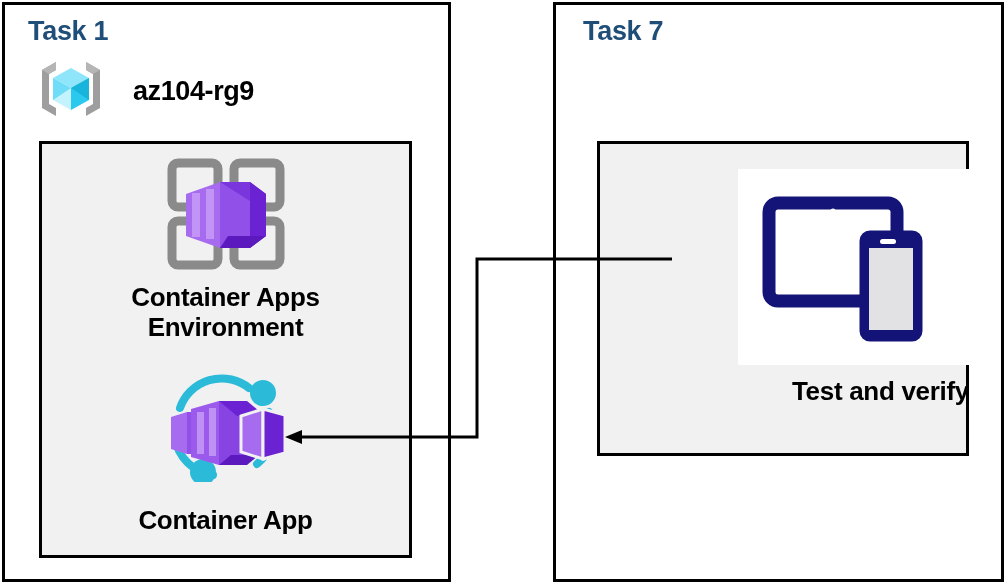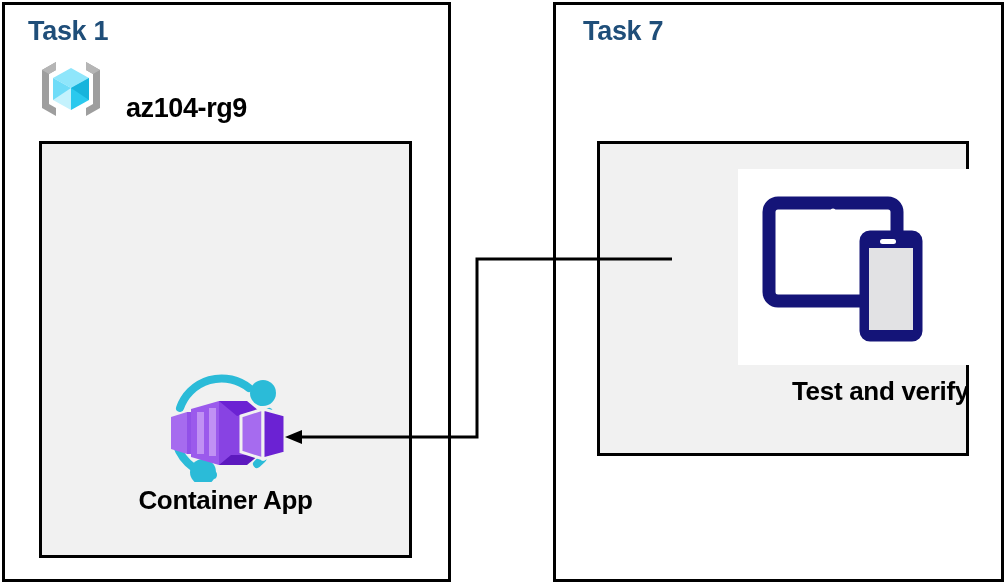--- a/index.html
+++ b/index.html
@@ -42,22 +42,22 @@
   }
   #task1-title { left: 28px;  top: 16px; }
   #task2-title { left: 583px; top: 16px; }
 
   
   #rg-row {
     position: absolute;
     left: 36px;
     top: 58px;
     display: flex;
-    align-items: flex-end;
-    gap: 20px;
+    align-items: center;
+    gap: 27px;
   }
   #rg-label {
     font-size: 27px;
     font-weight: bold;
     color: #000000;
     letter-spacing: -0.4px;
     white-space: nowrap;
   }
 
   
@@ -84,21 +84,21 @@
     text-align: center;
     line-height: 1.14;
     letter-spacing: -0.3px;
     white-space: pre-line;
   }
   #env-node  { left: 39px;  top: 155px; width: 373px; }
   #app-node  { left: 39px;  top: 372px; width: 373px; }
   #test-node { left: 597px; top: 169px; width: 372px; align-items: flex-end; }
 
   .env-caption { margin-top: 6px; }
-  .app-caption { margin-top: 0; }
+  .app-caption { margin-top: 20px; }
   .test-caption { margin-top: 12px; }
 
   
   #test-card {
     background: #ffffff;
     width: 231px;
     height: 196px;
     display: flex;
     align-items: center;
     justify-content: center;
@@ -137,20 +137,44 @@
         <path d="M53 20 L35 30 L35 52 L53 42 Z" fill="#2BC9EE"></path>
         <path d="M17 20 L35 30 L17 42 Z" fill="#6FDCF8"></path>
         <path d="M53 20 L35 30 L53 42 Z" fill="#18B4DC"></path>
       </svg>
     </span>
     <span id="rg-label">az104-rg9</span>
   </div>
 
   <div class="inner-box" id="env-box"></div>
 
+  <div class="node" id="env-node">
+    <span>
+      <svg width="136" height="118" viewBox="0 0 136 118" aria-hidden="true">
+
+        <g fill="none" stroke="#8A8A8A" stroke-width="9">
+          <rect x="14" y="8" width="46" height="44" rx="6"></rect>
+          <rect x="76" y="8" width="46" height="44" rx="6"></rect>
+          <rect x="14" y="66" width="46" height="44" rx="6"></rect>
+          <rect x="76" y="66" width="46" height="44" rx="6"></rect>
+        </g>
+
+        <path d="M28 39 L62 27 L62 93 L28 81 Z" fill="#A66BEF"></path>
+        <path d="M62 27 L92 27 L92 93 L62 93 Z" fill="#9150E8"></path>
+        <path d="M62 27 L92 27 L108 39 L92 46 Z" fill="#7B35DD"></path>
+        <path d="M92 27 L108 39 L108 81 L92 93 Z" fill="#6B22D3"></path>
+        <path d="M62 93 L92 93 L108 81 L70 81 Z" fill="#5C19BE"></path>
+
+        <rect x="34" y="38" width="8" height="44" fill="#C79BF6" opacity="0.85"></rect>
+        <rect x="48" y="34" width="8" height="50" fill="#C79BF6" opacity="0.85"></rect>
+      </svg>
+    </span>
+    <div class="node-label env-caption">Container Apps
+Environment</div>
+  </div>
 
   <div class="node" id="app-node">
     <span>
       <svg width="146" height="110" viewBox="0 0 146 110" aria-hidden="true">
 
         <g fill="none" stroke="#2BBBD8" stroke-width="8" stroke-linecap="round">
           <path d="M96 16 A44 44 0 0 0 27 36"></path>
           <path d="M22 66 A44 44 0 0 0 60 103"></path>
           <path d="M116 40 A44 44 0 0 1 104 92"></path>
         </g>

